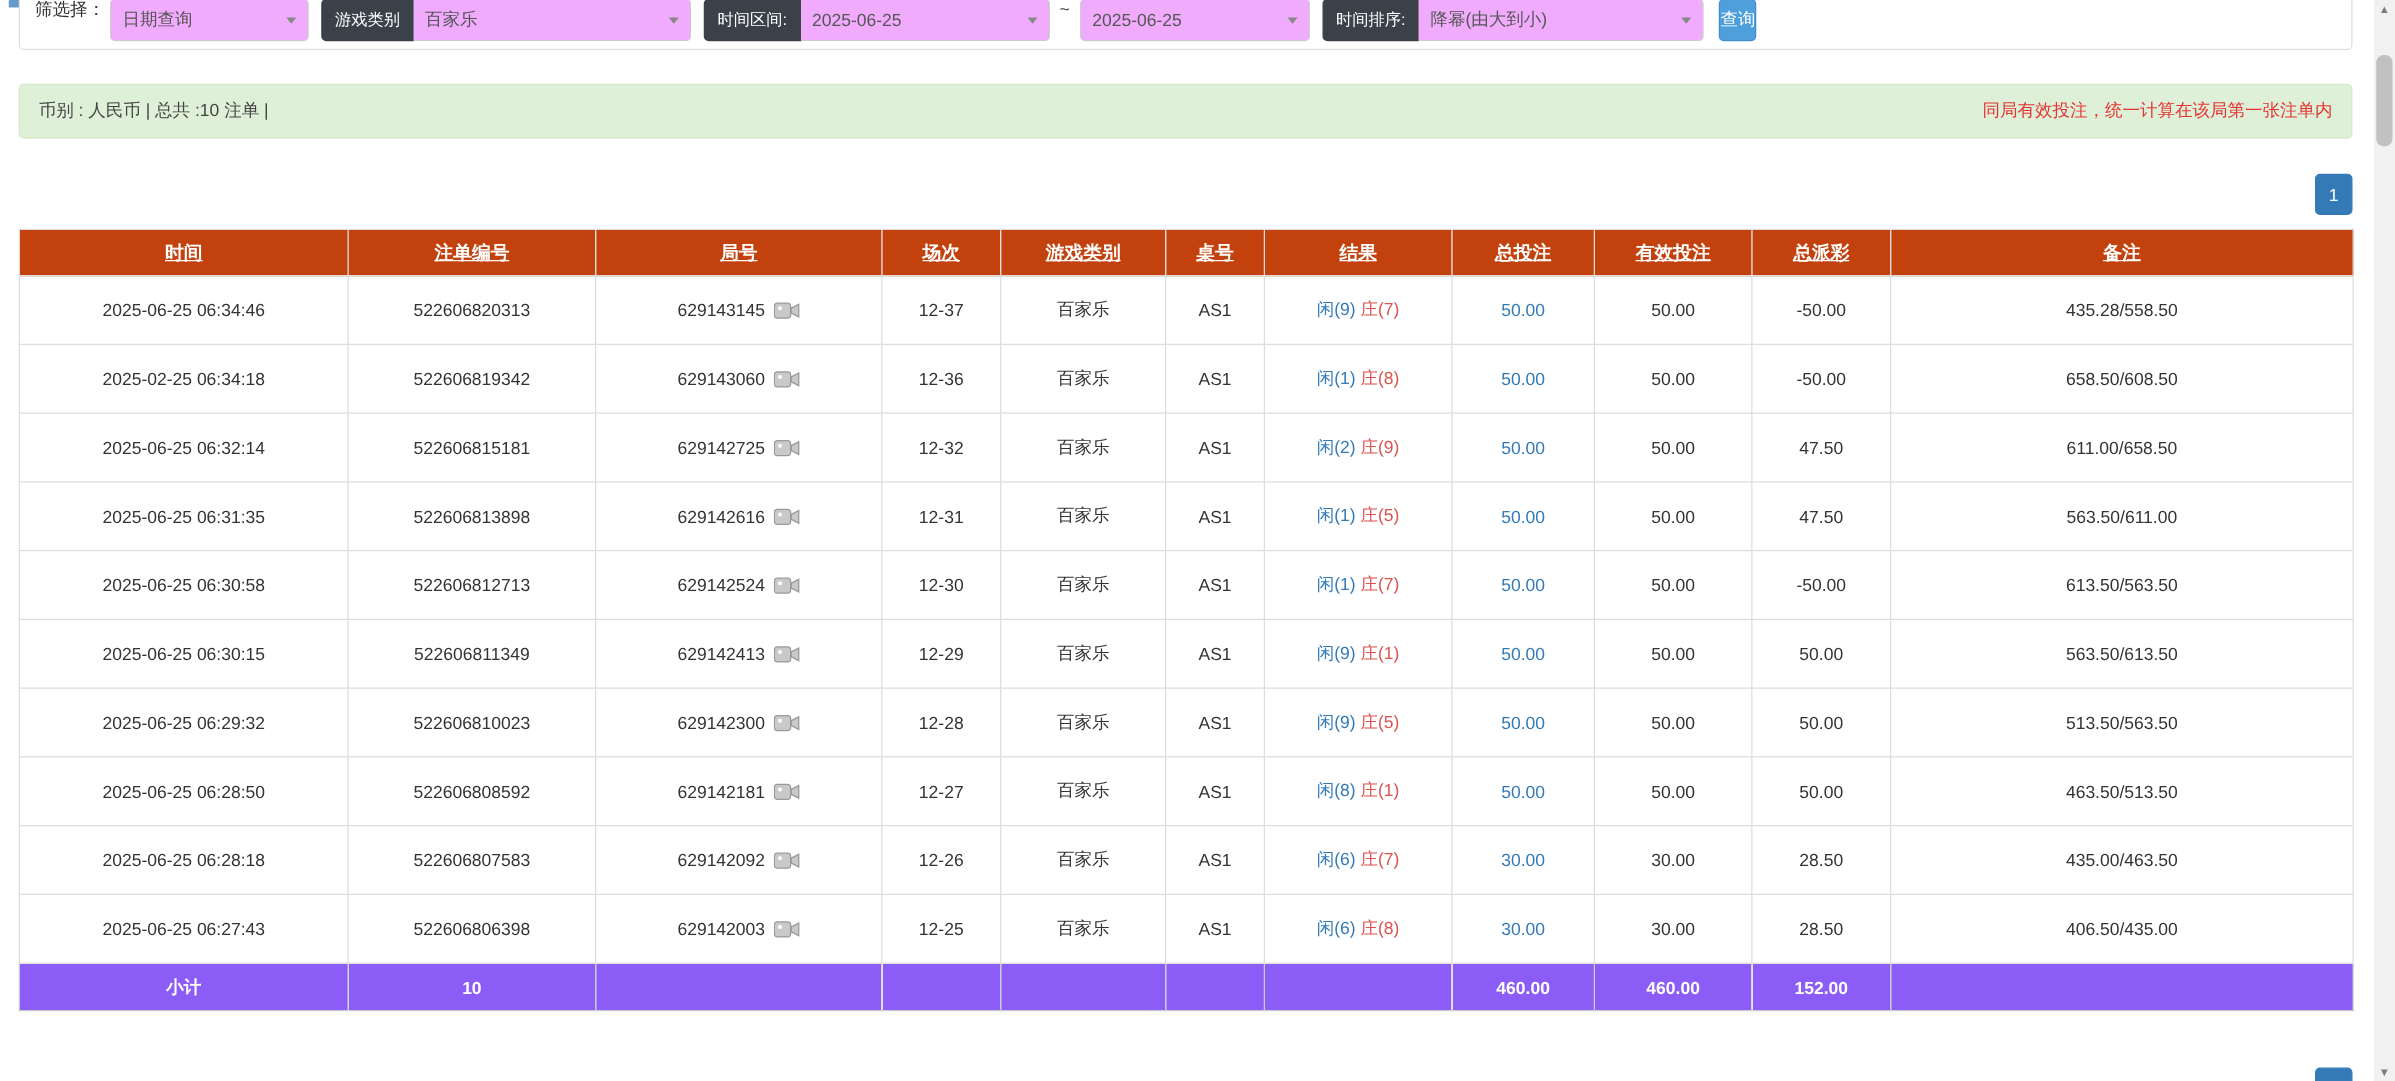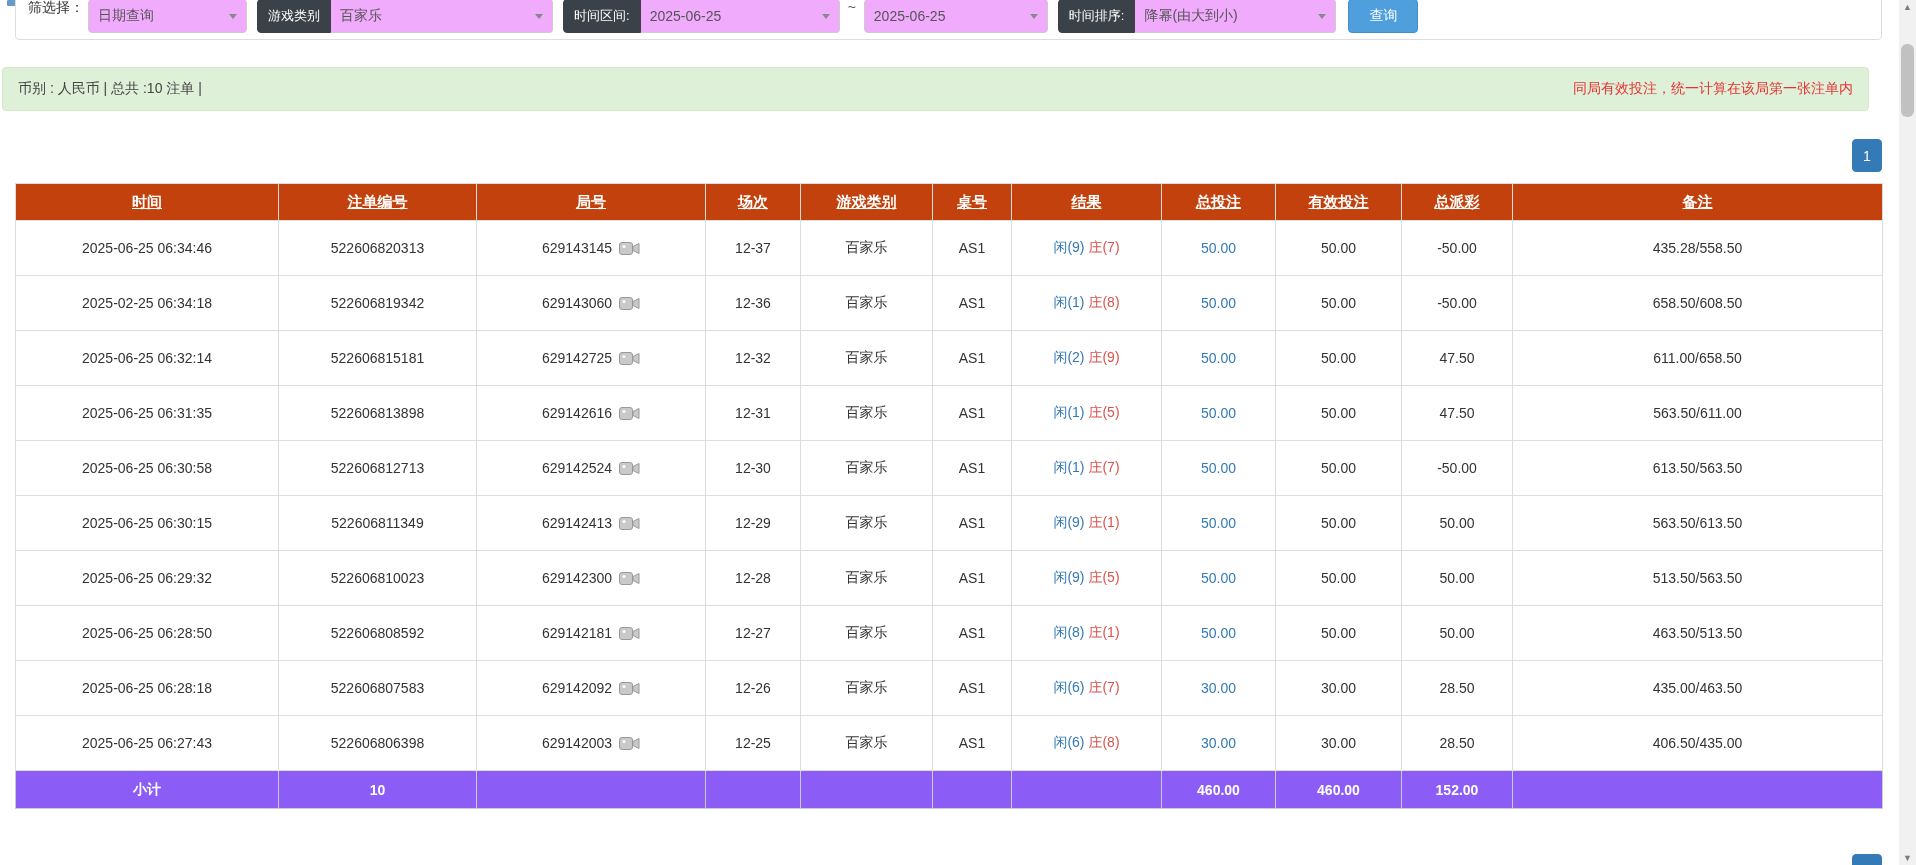--- a/index.html
+++ b/index.html
@@ -19,24 +19,24 @@
   .addon{background:#3a4149;border:1px solid #3a4149;color:#fff;font-size:13px;
     display:inline-flex;align-items:center;padding:0 10px;height:34px;box-sizing:border-box;
     border-radius:4px 0 0 4px;}
   .select{display:inline-flex;align-items:center;justify-content:space-between;height:34px;
     box-sizing:border-box;border:1px solid #ccc;border-radius:4px;background:#f0abfc;
     padding:0 9px;font-size:14px;color:#555;cursor:pointer;}
   .group .select{border-radius:0 4px 4px 0;border-left:none;}
   .caret{width:0;height:0;border-left:4px solid transparent;border-right:4px solid transparent;
     border-top:5px solid #888;margin-left:8px;flex:none;}
   .tilde{margin:0 8px;font-size:14px;color:#555;}
-  .query-btn{margin-left:12px;height:34px;padding:0 20px;background:#4f9fdd;border:1px solid #3f8fd0;
+  .query-btn{margin-left:12px;height:34px;padding:0 0;background:#4f9fdd;border:1px solid #3f8fd0;
     color:#fff;font-size:14px;border-radius:4px;cursor:pointer;}
   
-  .summary-bar{position:absolute;left:2px;top:67px;width:1867px;height:44px;box-sizing:border-box;
+  .summary-bar{position:absolute;left:15px;top:67px;width:1867px;height:44px;box-sizing:border-box;
     background:#dff0d8;border:1px solid #d6e9c6;border-radius:4px;
     display:flex;align-items:center;justify-content:space-between;padding:0 15px;}
   .summary-left{font-size:14px;color:#444;}
   .summary-right{font-size:14px;color:#e53333;}
   
   .pager{position:absolute;width:30px;height:33px;background:#337ab7;border:1px solid #337ab7;
     border-radius:4px;box-sizing:border-box;color:#fff;font-size:14px;
     display:flex;align-items:center;justify-content:center;cursor:pointer;}
   .pager-top{left:1852px;top:139px;}
   .pager-bottom{left:1852px;top:854px;}
@@ -90,21 +90,21 @@
     </span>
     <span class="tilde">~</span>
     <span class="select" style="width:184px">
       <span>2025-06-25</span>
       <i class="caret"></i>
     </span>
 
 
     <span class="group">
       <span class="addon">时间排序:</span>
-      <span class="select" style="width:201px">
+      <span class="select" style="width:228px">
         <span>降幂(由大到小)</span>
         <i class="caret"></i>
       </span>
     </span>
 
     <button class="query-btn">查询</button>
   </div>
 </div>
 
 <div class="summary-bar">

